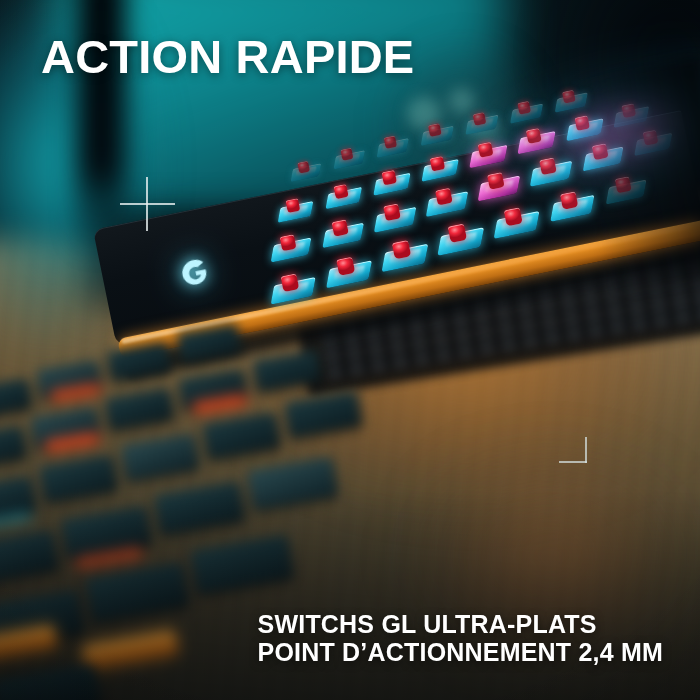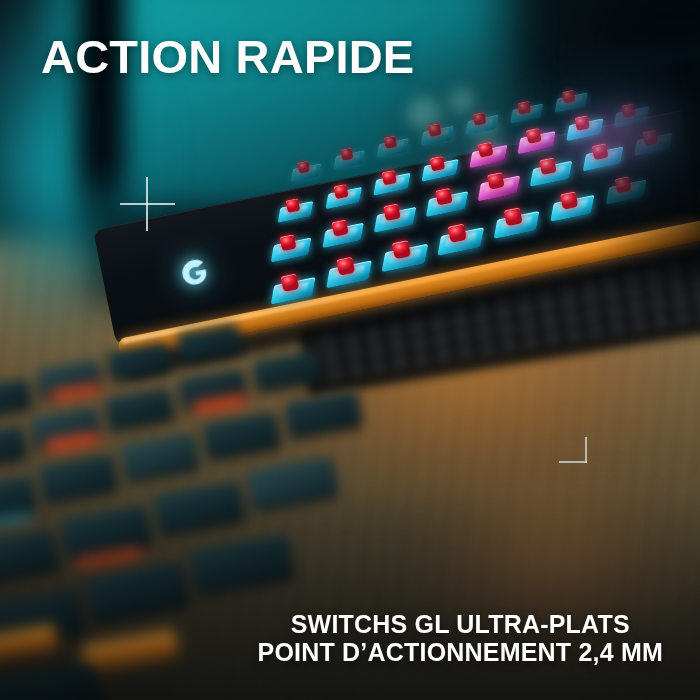--- a/index.html
+++ b/index.html
@@ -384,21 +384,21 @@
     line-height: 1.04;
     letter-spacing: 0.2px;
     color: #ffffff;
     text-shadow: 0 2px 10px rgba(0,0,0,0.45);
     white-space: nowrap;
   }
 
   #footcopy {
     position: absolute;
     right: 37px; bottom: 34px;
-    text-align: center;
+    text-align: left;
     font-family: "Liberation Sans", sans-serif;
     font-weight: 700;
     color: #ffffff;
     text-shadow: 0 2px 9px rgba(0,0,0,0.55);
   }
   #footcopy .l1 {
     display: block;
     font-size: 25px;
     line-height: 1.12;
     letter-spacing: 0.2px;

